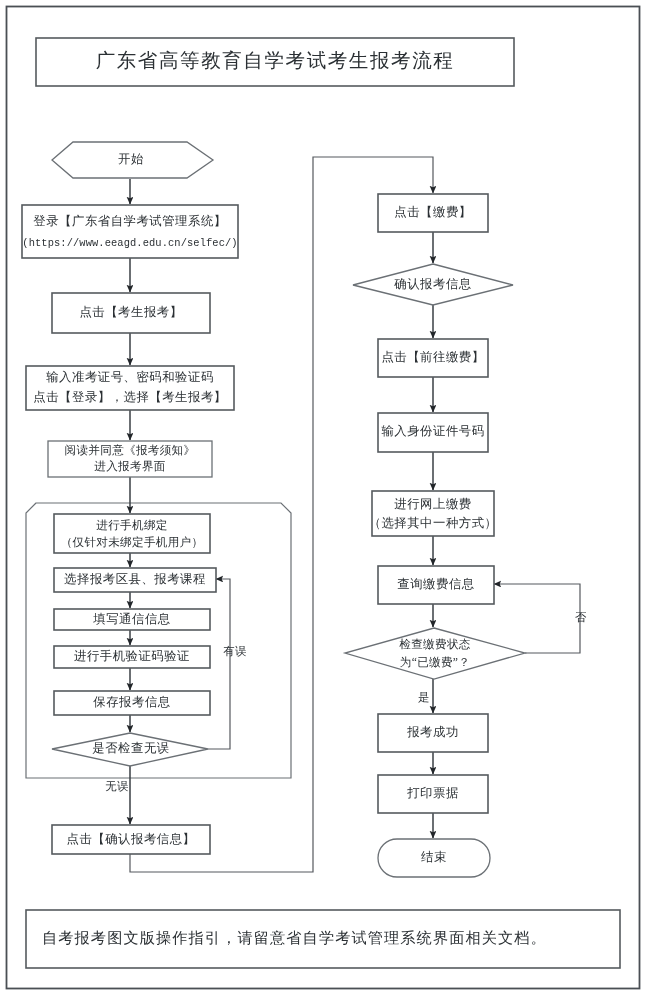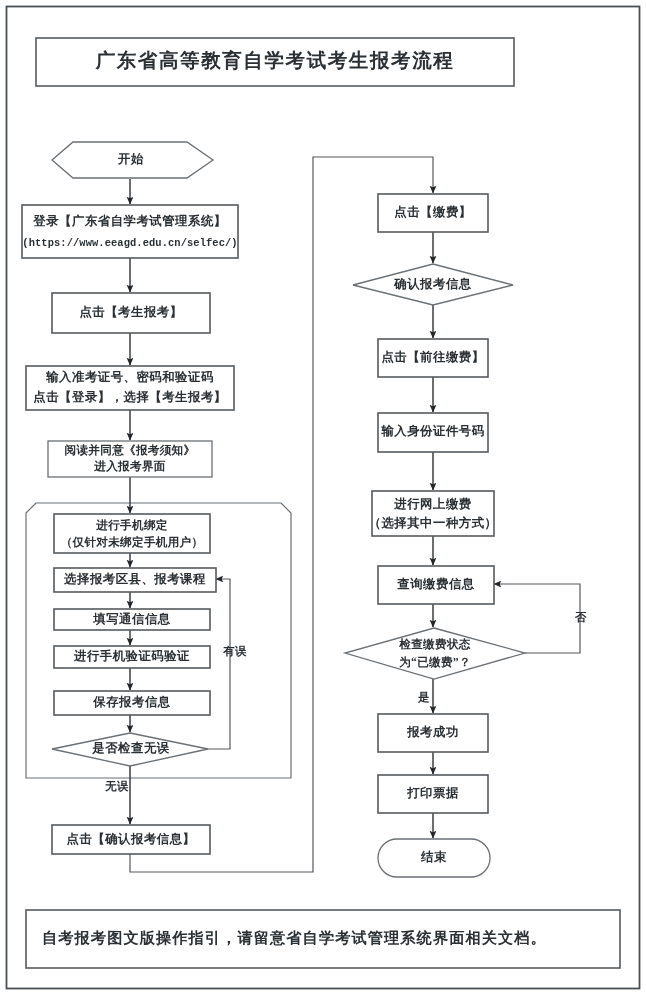--- a/index.html
+++ b/index.html
@@ -11,21 +11,20 @@
     width: 646px;
     height: 995px;
     font-family: "Liberation Serif", "DejaVu Serif", serif;
     overflow: hidden;
   }
   #page {
     position: relative;
     width: 646px;
     height: 995px;
     background: #ffffff;
-    font-weight: bold;
   }
   svg.layer {
     position: absolute;
     left: 0;
     top: 0;
     width: 646px;
     height: 995px;
   }
   .shape {
     fill: #ffffff;

